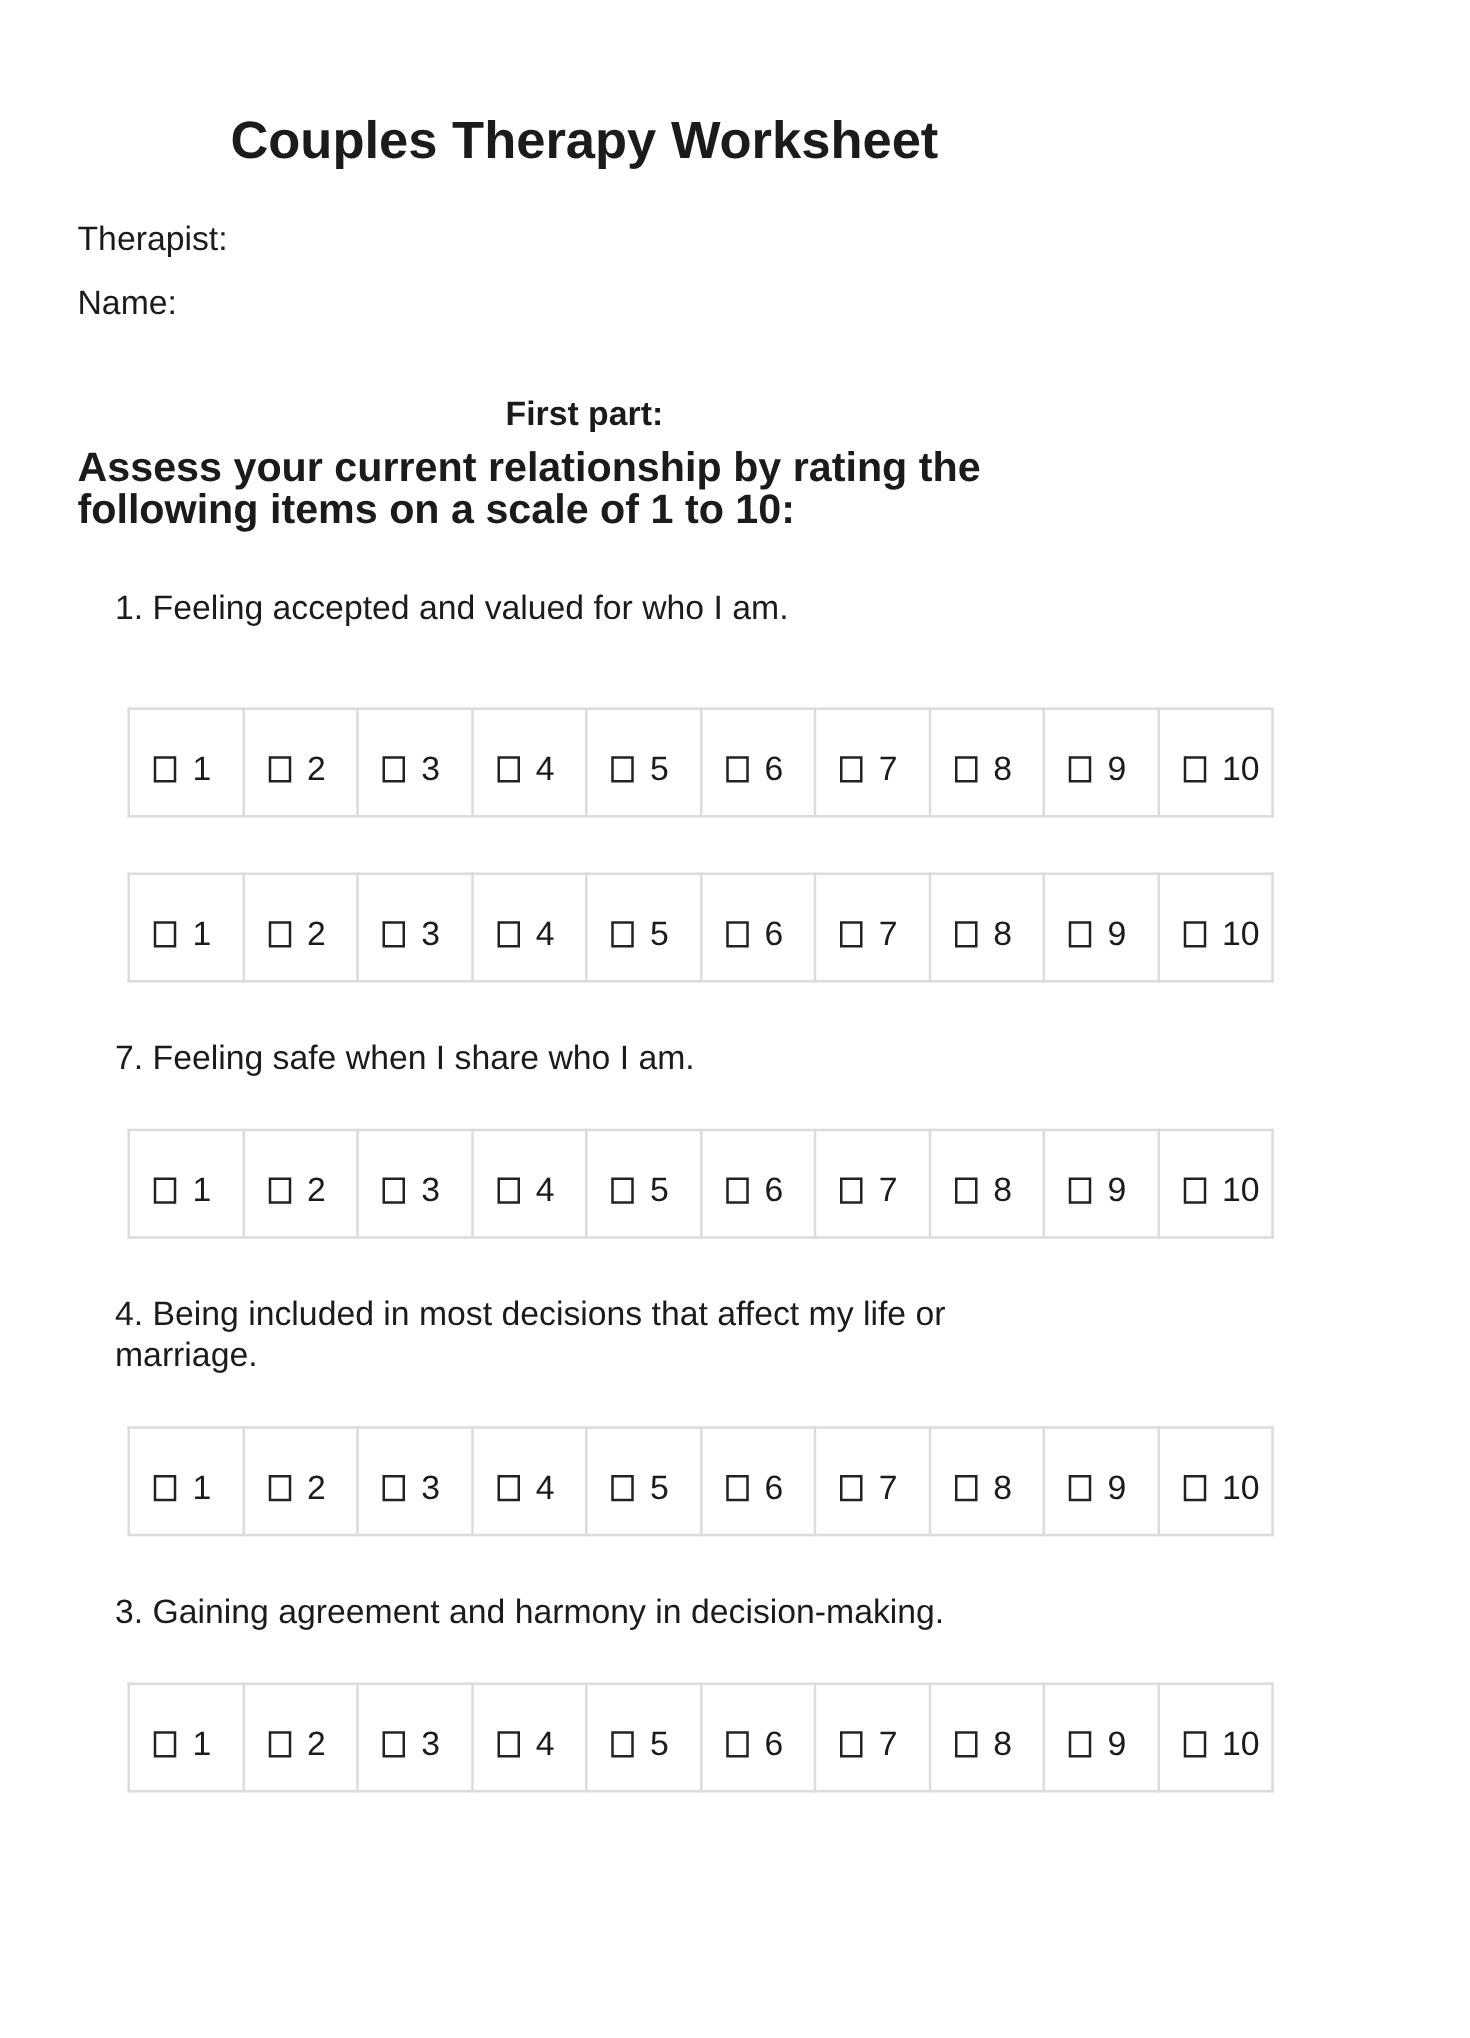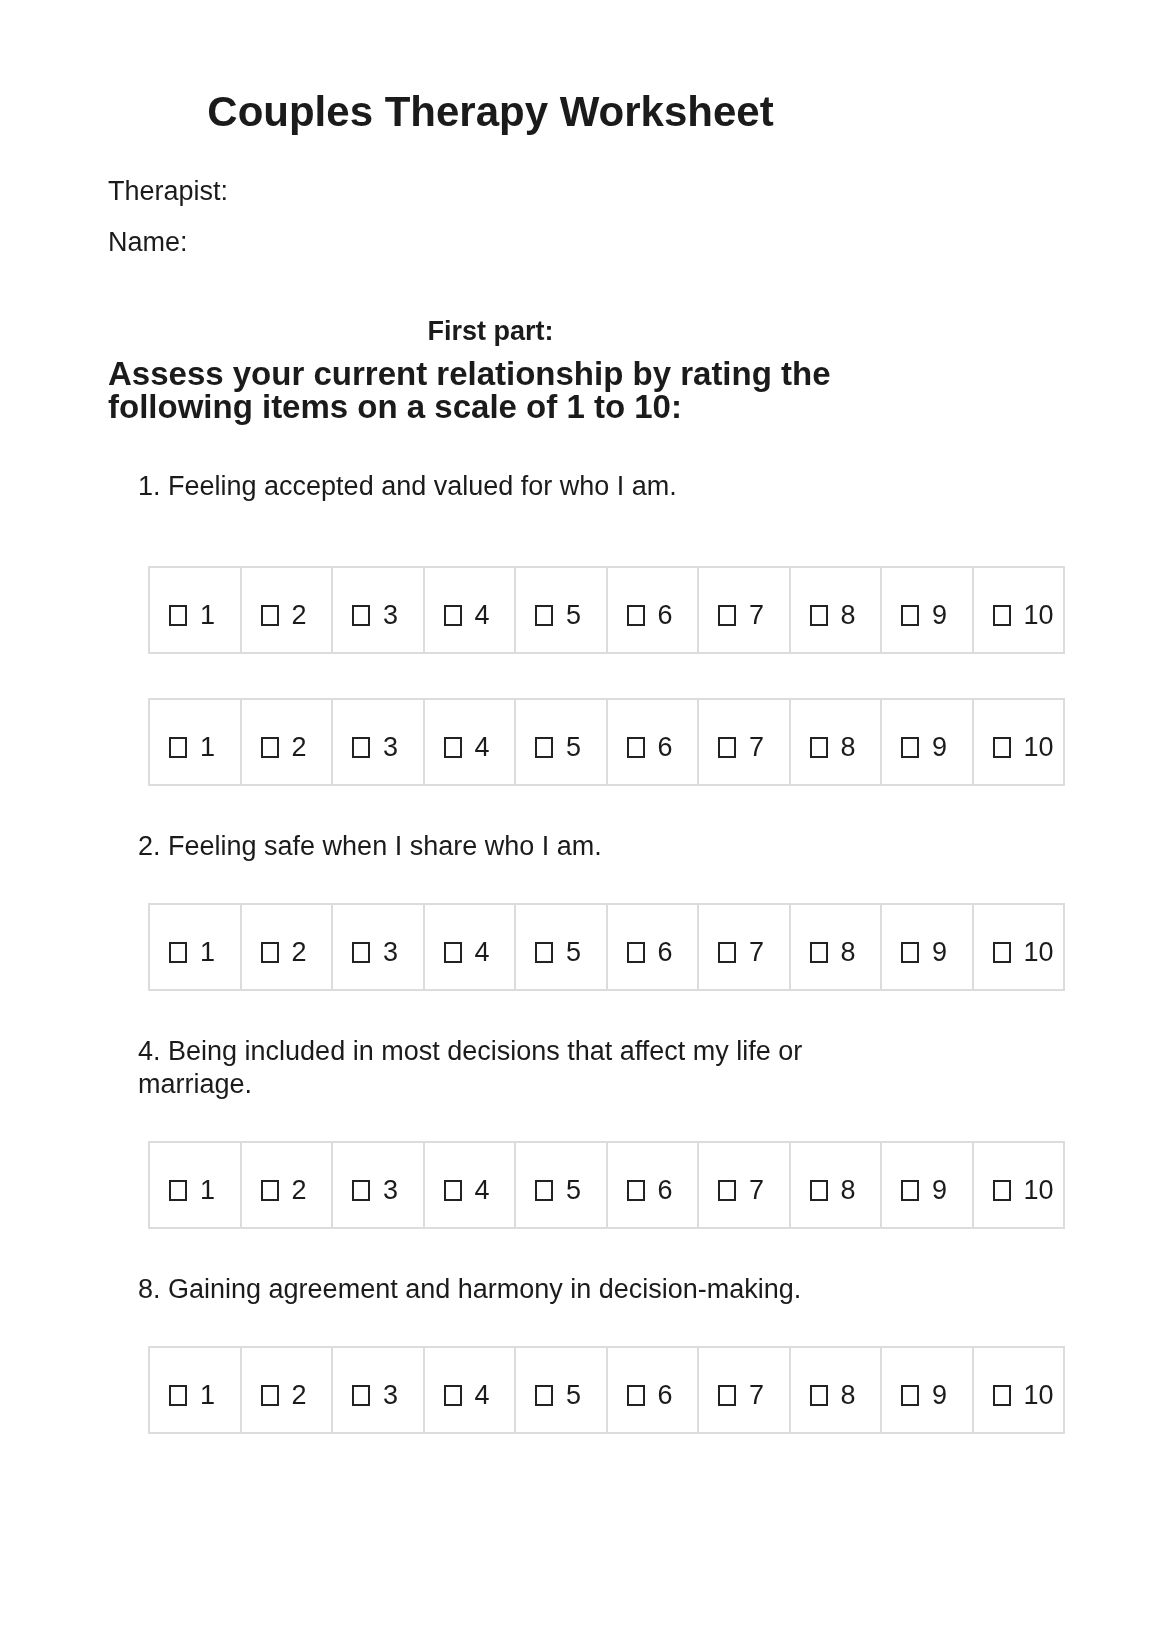--- a/index.html
+++ b/index.html
@@ -14,21 +14,21 @@
     width:1176px;
     height:1630px;
     background:var(--page-bg);
     color:var(--text-color);
     font-family:"Liberation Sans", sans-serif;
     overflow:hidden;
   }
   .doc{
     width:984px;
     height:1630px;
-    padding:88px 111px 0 108px;
+    padding:88px 111px 0 62px;
   }
   .page-title{
     font-size:42px;
     line-height:48px;
     font-weight:700;
     text-align:center;
     margin:0 0 39px 0;
   }
   .field-line{
     font-size:27px;
@@ -239,21 +239,21 @@
                   <span class="checkbox"></span>
                   <span class="cell-num">10</span>
                 </div>
               </td>
             </tr>
         </tbody>
       </table>
     </div>
 
     <div class="question-block">
-      <div class="question-label">2. Feeling safe when I share who I am.</div>
+      <div class="question-label">7. Feeling safe when I share who I am.</div>
       <table class="rating-table">
         <tbody>
           <tr>
               <td>
                 <div class="cell-inner">
                   <span class="checkbox"></span>
                   <span class="cell-num">1</span>
                 </div>
               </td>
               <td>
@@ -379,21 +379,21 @@
                   <span class="checkbox"></span>
                   <span class="cell-num">10</span>
                 </div>
               </td>
             </tr>
         </tbody>
       </table>
     </div>
 
     <div class="question-block">
-      <div class="question-label">8. Gaining agreement and harmony in decision-making.</div>
+      <div class="question-label">3. Gaining agreement and harmony in decision-making.</div>
       <table class="rating-table">
         <tbody>
           <tr>
               <td>
                 <div class="cell-inner">
                   <span class="checkbox"></span>
                   <span class="cell-num">1</span>
                 </div>
               </td>
               <td>

